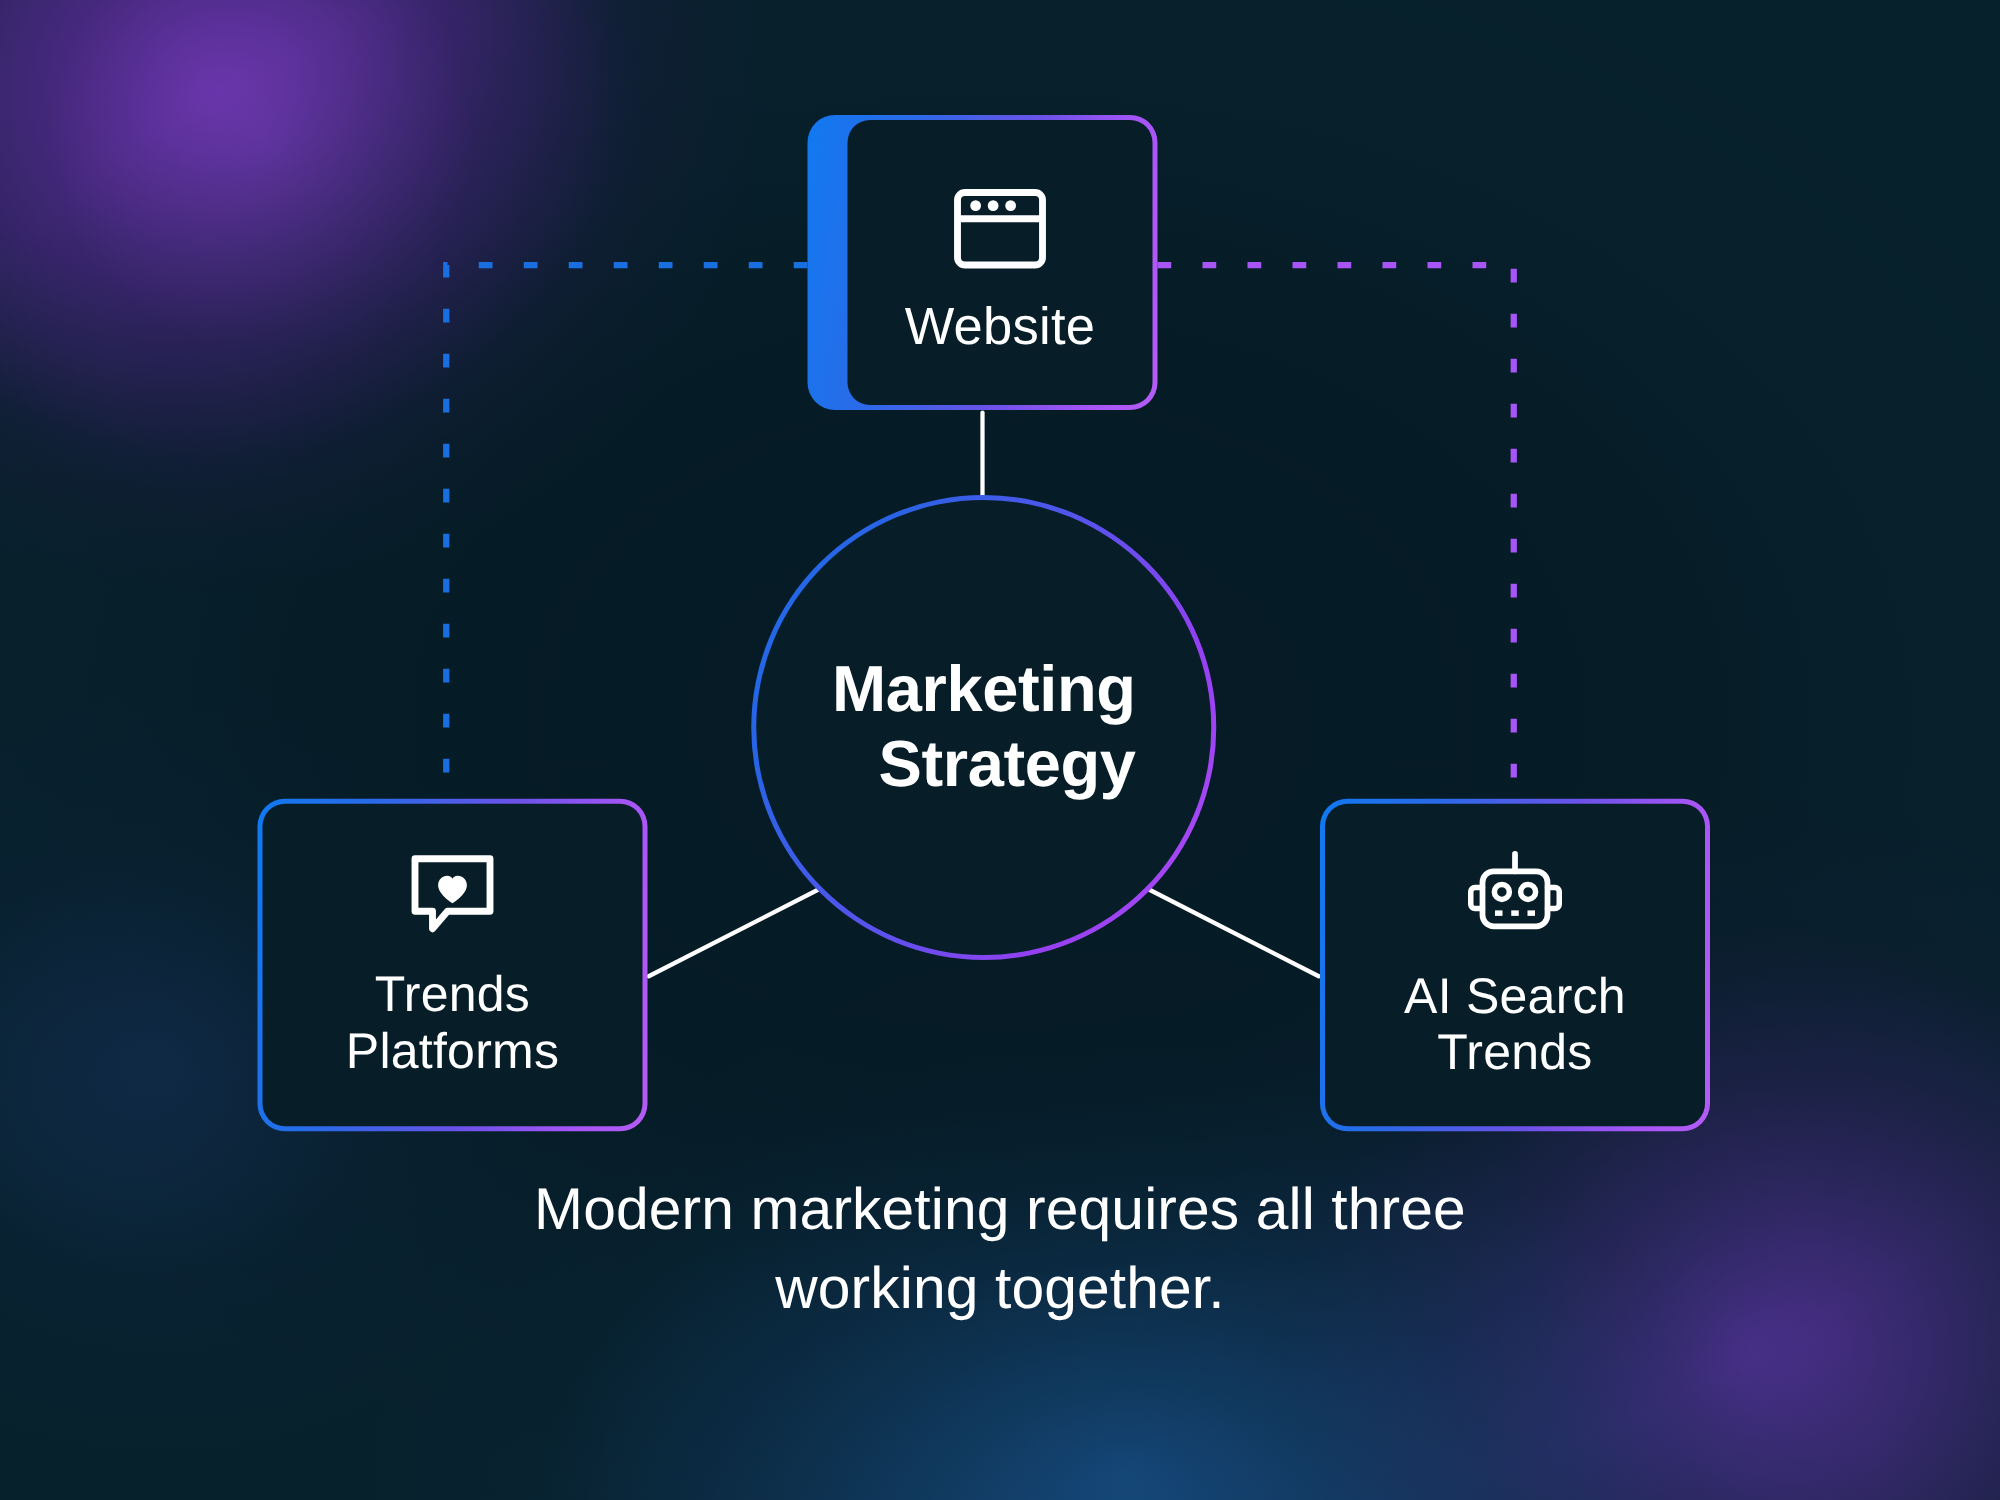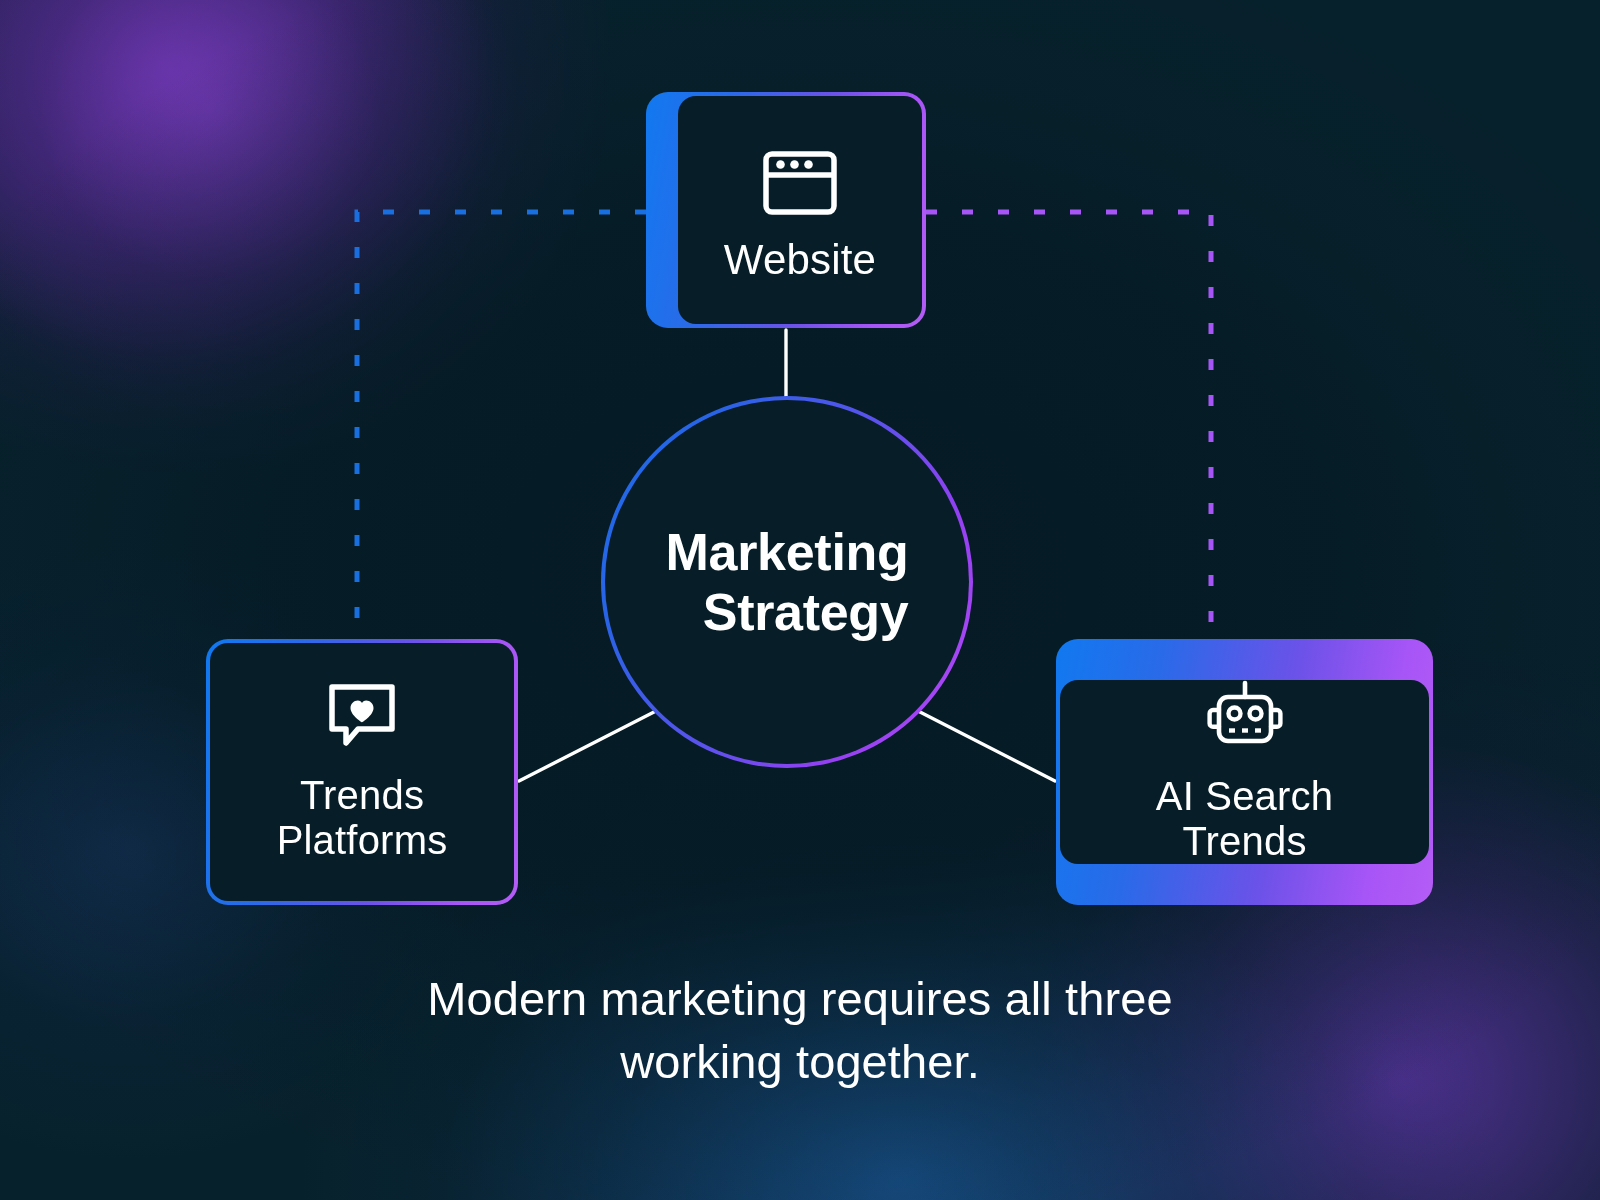--- a/index.html
+++ b/index.html
@@ -81,21 +81,21 @@
     align-items: center;
     justify-content: center;
     gap: 18px;
   }
   .card-grad-h {
     background: linear-gradient(100deg, #1179f0 0%, #2a6ae8 26%, #6b52e8 58%, #a855f7 84%, #b45cf5 100%);
   }
 
   #card-website   { left: 646px;  top: 92px;  width: 280px; height: 236px; }
   #card-social    { left: 206px;  top: 639px; width: 312px; height: 266px; }
-  #card-ai        { left: 1056px; top: 639px; width: 377px; height: 266px; align-items: center; }
+  #card-ai        { left: 1056px; top: 639px; width: 312px; height: 266px; }
 
   #card-website .card-inner { gap: 14px; padding-top: 12px; margin-left: 28px; }
 
   .card-icon { display: block; }
 
   .card-label {
     color: #ffffff;
     font-size: 40px;
     font-weight: 400;
     line-height: 1.12;
@@ -129,21 +129,21 @@
     line-height: 1.16;
     text-align: right;
     white-space: pre-line;
     letter-spacing: -0.3px;
   }
 
   
   #caption {
     position: absolute;
     left: 0; right: 0;
-    top: 968px;
+    top: 936px;
     text-align: center;
     color: #ffffff;
     font-size: 47px;
     line-height: 1.33;
     font-weight: 400;
     white-space: pre-line;
     letter-spacing: 0.1px;
   }
 </style>
 </head>

